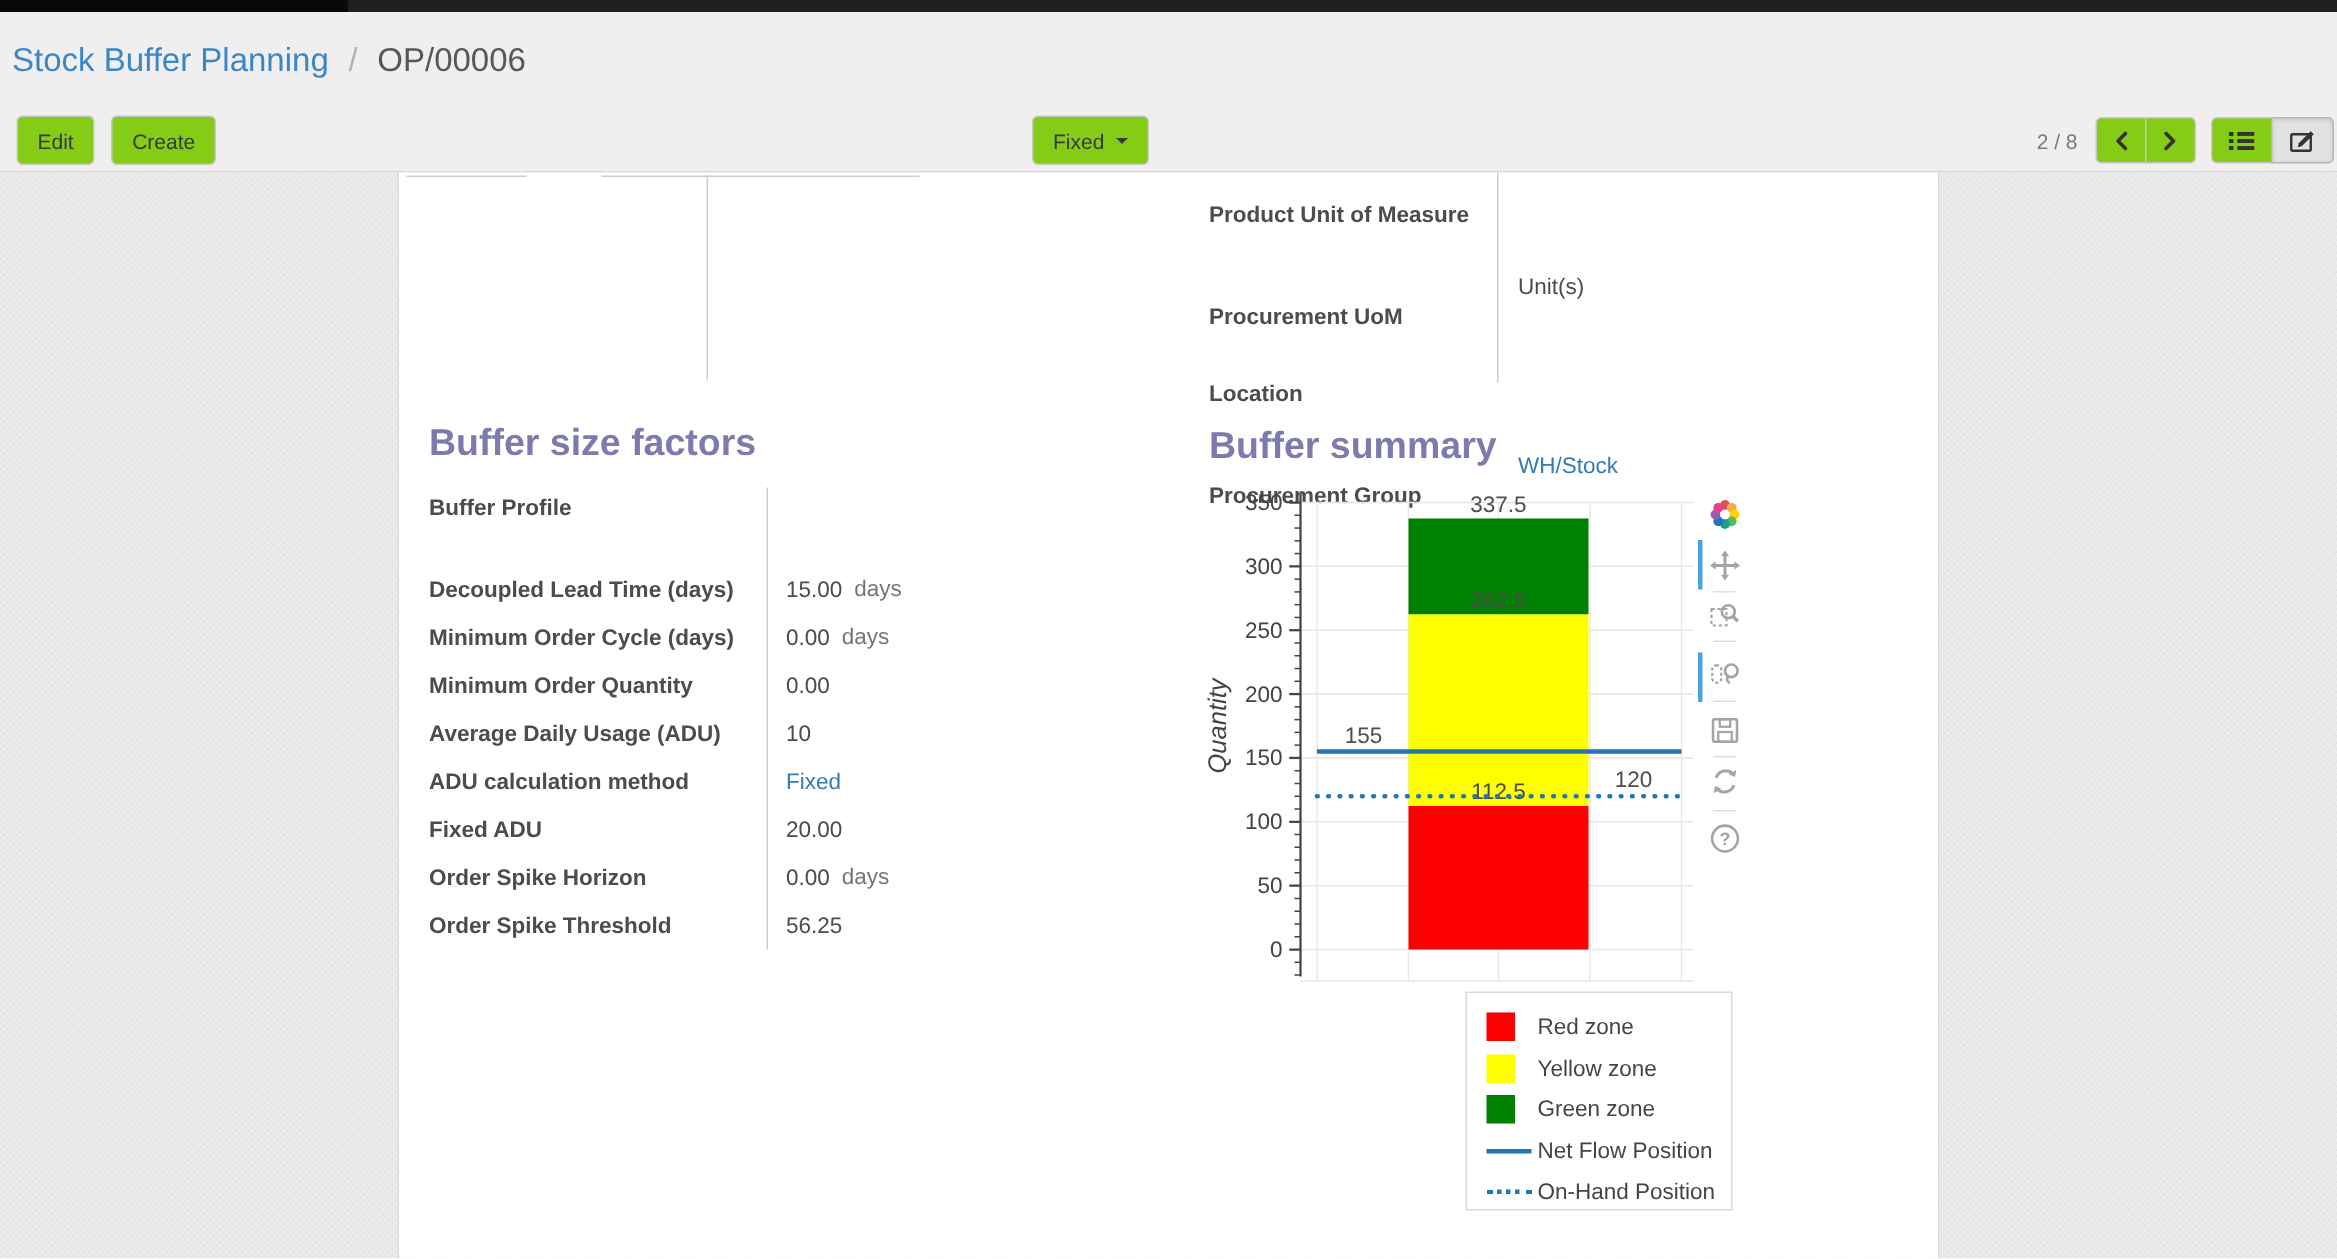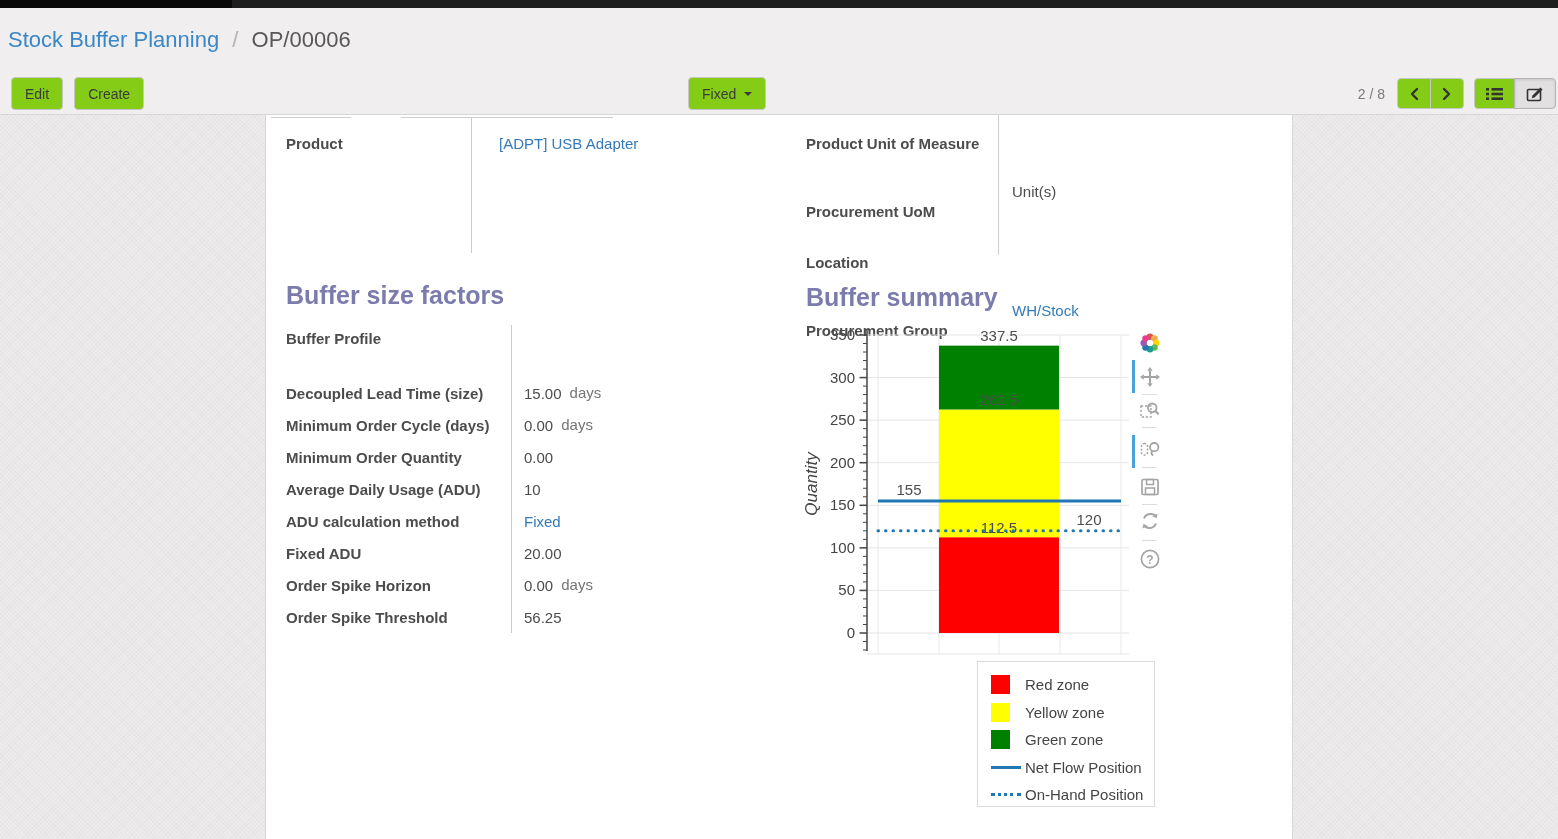--- a/index.html
+++ b/index.html
@@ -150,27 +150,20 @@
   <div class="content">
     <div class="sheet">
 
       <div class="hseg" style="left:5px; top:2px; width:80px;"></div>
       <div class="hseg" style="left:135px; top:2px; width:212px;"></div>
 
       <div class="vline" style="left:205px; top:2px; height:136px;"></div>
       <div class="vline" style="left:732px; top:0; height:140px;"></div>
       <div class="vline" style="left:245px; top:210px; height:308px;"></div>
 
-      <div class="ftable lt" style="left:20px; top:0; width:505px;" id="leftFields">
-        <div class="spacer17"></div>
-      <div class="frow">
-            <div class="flabel">Product</div>
-            <div class="fvalue link">[ADPT] USB Adapter</div>
-          </div>
-        </div>
       <div class="ftable rt" style="left:540px; top:0; width:488px;" id="rightFields">
         <div class="clipped-row">
           <div class="fvalue">My Company</div>
         </div>
       <div class="frow">
             <div class="flabel">Product Unit of Measure</div>
             <div class="fvalue">Unit(s)</div>
           </div>
           <div class="frow">
             <div class="flabel">Procurement UoM</div>
@@ -185,21 +178,21 @@
             <div class="fvalue"></div>
           </div>
         </div>
 
       <div class="section-title" style="left:20px; top:166px;">Buffer size factors</div>
       <div class="ftable fx" style="left:20px; top:212px; width:500px;" id="factorFields">
           <div class="frow tall">
             <div class="flabel">Buffer Profile</div>
           </div>
           <div class="frow">
-            <div class="flabel">Decoupled Lead Time (size)</div>
+            <div class="flabel">Decoupled Lead Time (days)</div>
             <div class="fvalue">15.00<span class="suffix">days</span></div>
           </div>
           <div class="frow">
             <div class="flabel">Minimum Order Cycle (days)</div>
             <div class="fvalue">0.00<span class="suffix">days</span></div>
           </div>
           <div class="frow">
             <div class="flabel">Minimum Order Quantity</div>
             <div class="fvalue">0.00</div>
           </div>

